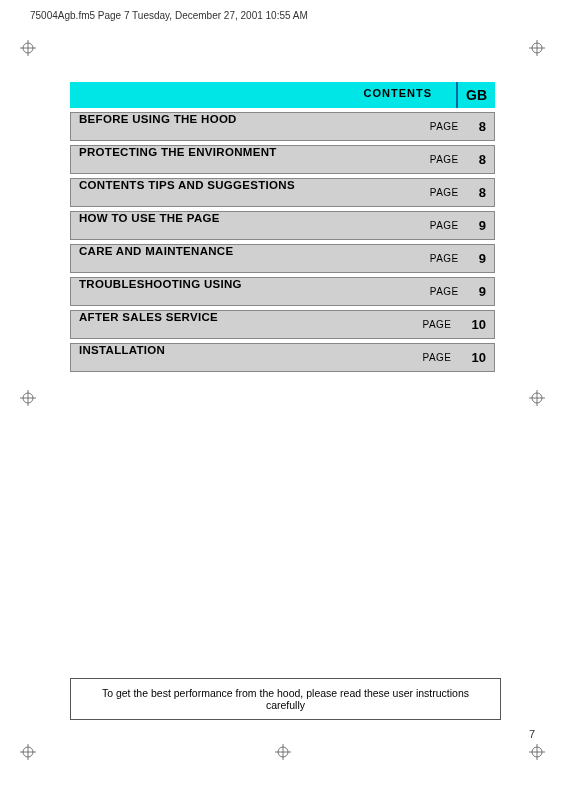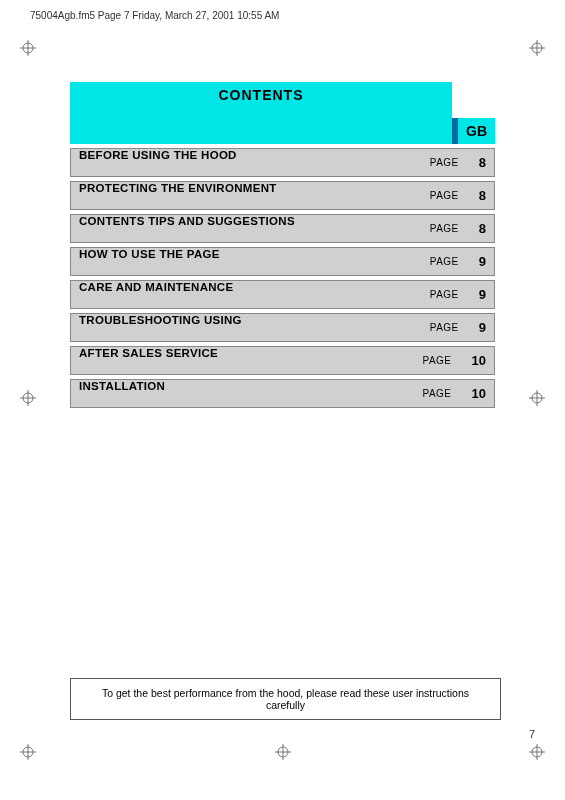--- a/index.html
+++ b/index.html
@@ -74,36 +74,35 @@
     .title-row {
       display: flex;
       margin-bottom: 4px;
     }
 
     .title-cell-main {
       background: #00e5e5;
       flex: 1;
       padding: 5px 24px;
       font-weight: bold;
-      font-size: 14px;
+      font-size: 11px;
       letter-spacing: 1px;
       color: #000;
-      text-align: center;
+      text-align: right;
     }
 
     .title-cell-gb {
       background: #00e5e5;
       padding: 5px 8px;
       font-weight: bold;
       font-size: 14px;
       color: #000;
       min-width: 36px;
       text-align: center;
-      border-left: 6px solid #0369a1;
-      margin-top: 36px;
+      border-left: 2px solid #0369a1;
     }
 
     
     .content-row {
       display: flex;
       margin-bottom: 4px;
       border: 1.5px solid #888;
       background: #d0d0d0;
     }
 
@@ -212,21 +211,21 @@
   </div>
   <div class="reg-mark reg-br">
     <svg viewBox="0 0 16 16" xmlns="http://www.w3.org/2000/svg">
       <circle cx="8" cy="8" r="5" stroke="#555" stroke-width="0.8" fill="none"></circle>
       <line x1="8" y1="0" x2="8" y2="16" stroke="#555" stroke-width="0.8"></line>
       <line x1="0" y1="8" x2="16" y2="8" stroke="#555" stroke-width="0.8"></line>
     </svg>
   </div>
 
   <div class="header">
-    <span>75004Agb.fm5  Page 7  Friday, March 27, 2001  10:55 AM</span>
+    <span>75004Agb.fm5  Page 7  Tuesday, December 27, 2001  10:55 AM</span>
   </div>
 
   <div class="content-area">
 
     <div class="title-row">
       <div class="title-cell-main">CONTENTS</div>
       <div class="title-cell-gb">GB</div>
     </div>
 
     <div id="rows-container">

